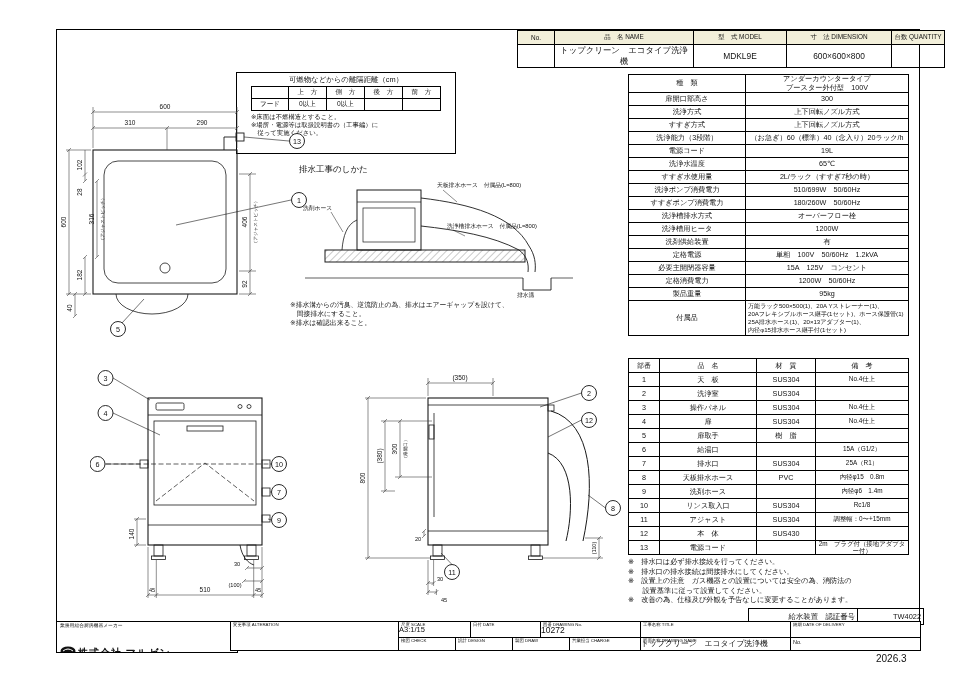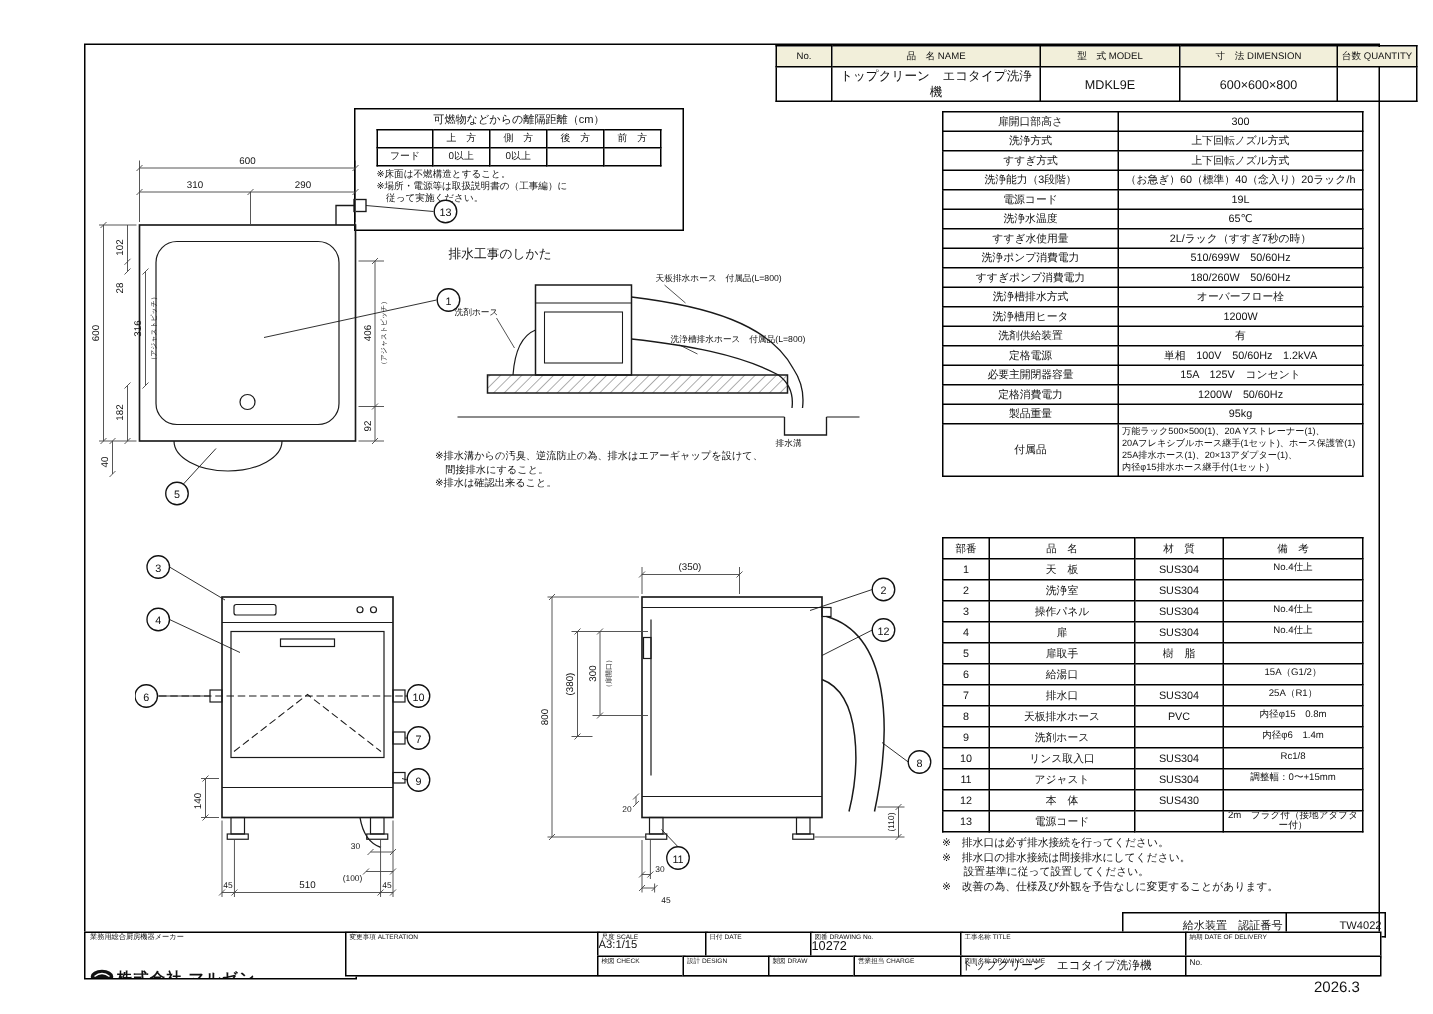--- a/index.html
+++ b/index.html
@@ -370,20 +370,25 @@
       </g>
     <g class="bl">
         <circle cx="107" cy="207" r="7.5"></circle>
         <text x="107" y="210">11</text>
       </g>
   </svg>
 
   <table class="abs spec-table">
     <tbody>
 
+        <tr>
+          <td class="spec-label">種　類</td>
+          <td class="spec-value">アンダーカウンタータイプ
+ブースター外付型　100V</td>
+        </tr>
 
         <tr>
           <td class="spec-label">扉開口部高さ</td>
           <td class="spec-value">300</td>
         </tr>
 
         <tr>
           <td class="spec-label">洗浄方式</td>
           <td class="spec-value">上下回転ノズル方式</td>
         </tr>
@@ -570,20 +575,21 @@
           <td></td>
           <td>2m　プラグ付（接地アダプター付）</td>
         </tr>
       </tbody>
   </table>
 
   <div class="abs notes-block">
 
   <div>※　排水口は必ず排水接続を行ってください。</div>
       <div>※　排水口の排水接続は間接排水にしてください。</div>
+      <div>※　設置上の注意　ガス機器との設置については安全の為、消防法の</div>
       <div>　　設置基準に従って設置してください。</div>
       <div>※　改善の為、仕様及び外観を予告なしに変更することがあります。</div>
     </div>
 
   <table class="abs cert">
     <tbody>
         <tr>
       <td style="width:104px">給水装置　認証番号</td>
       <td style="width:61px">TW4022</td>
     </tr>

